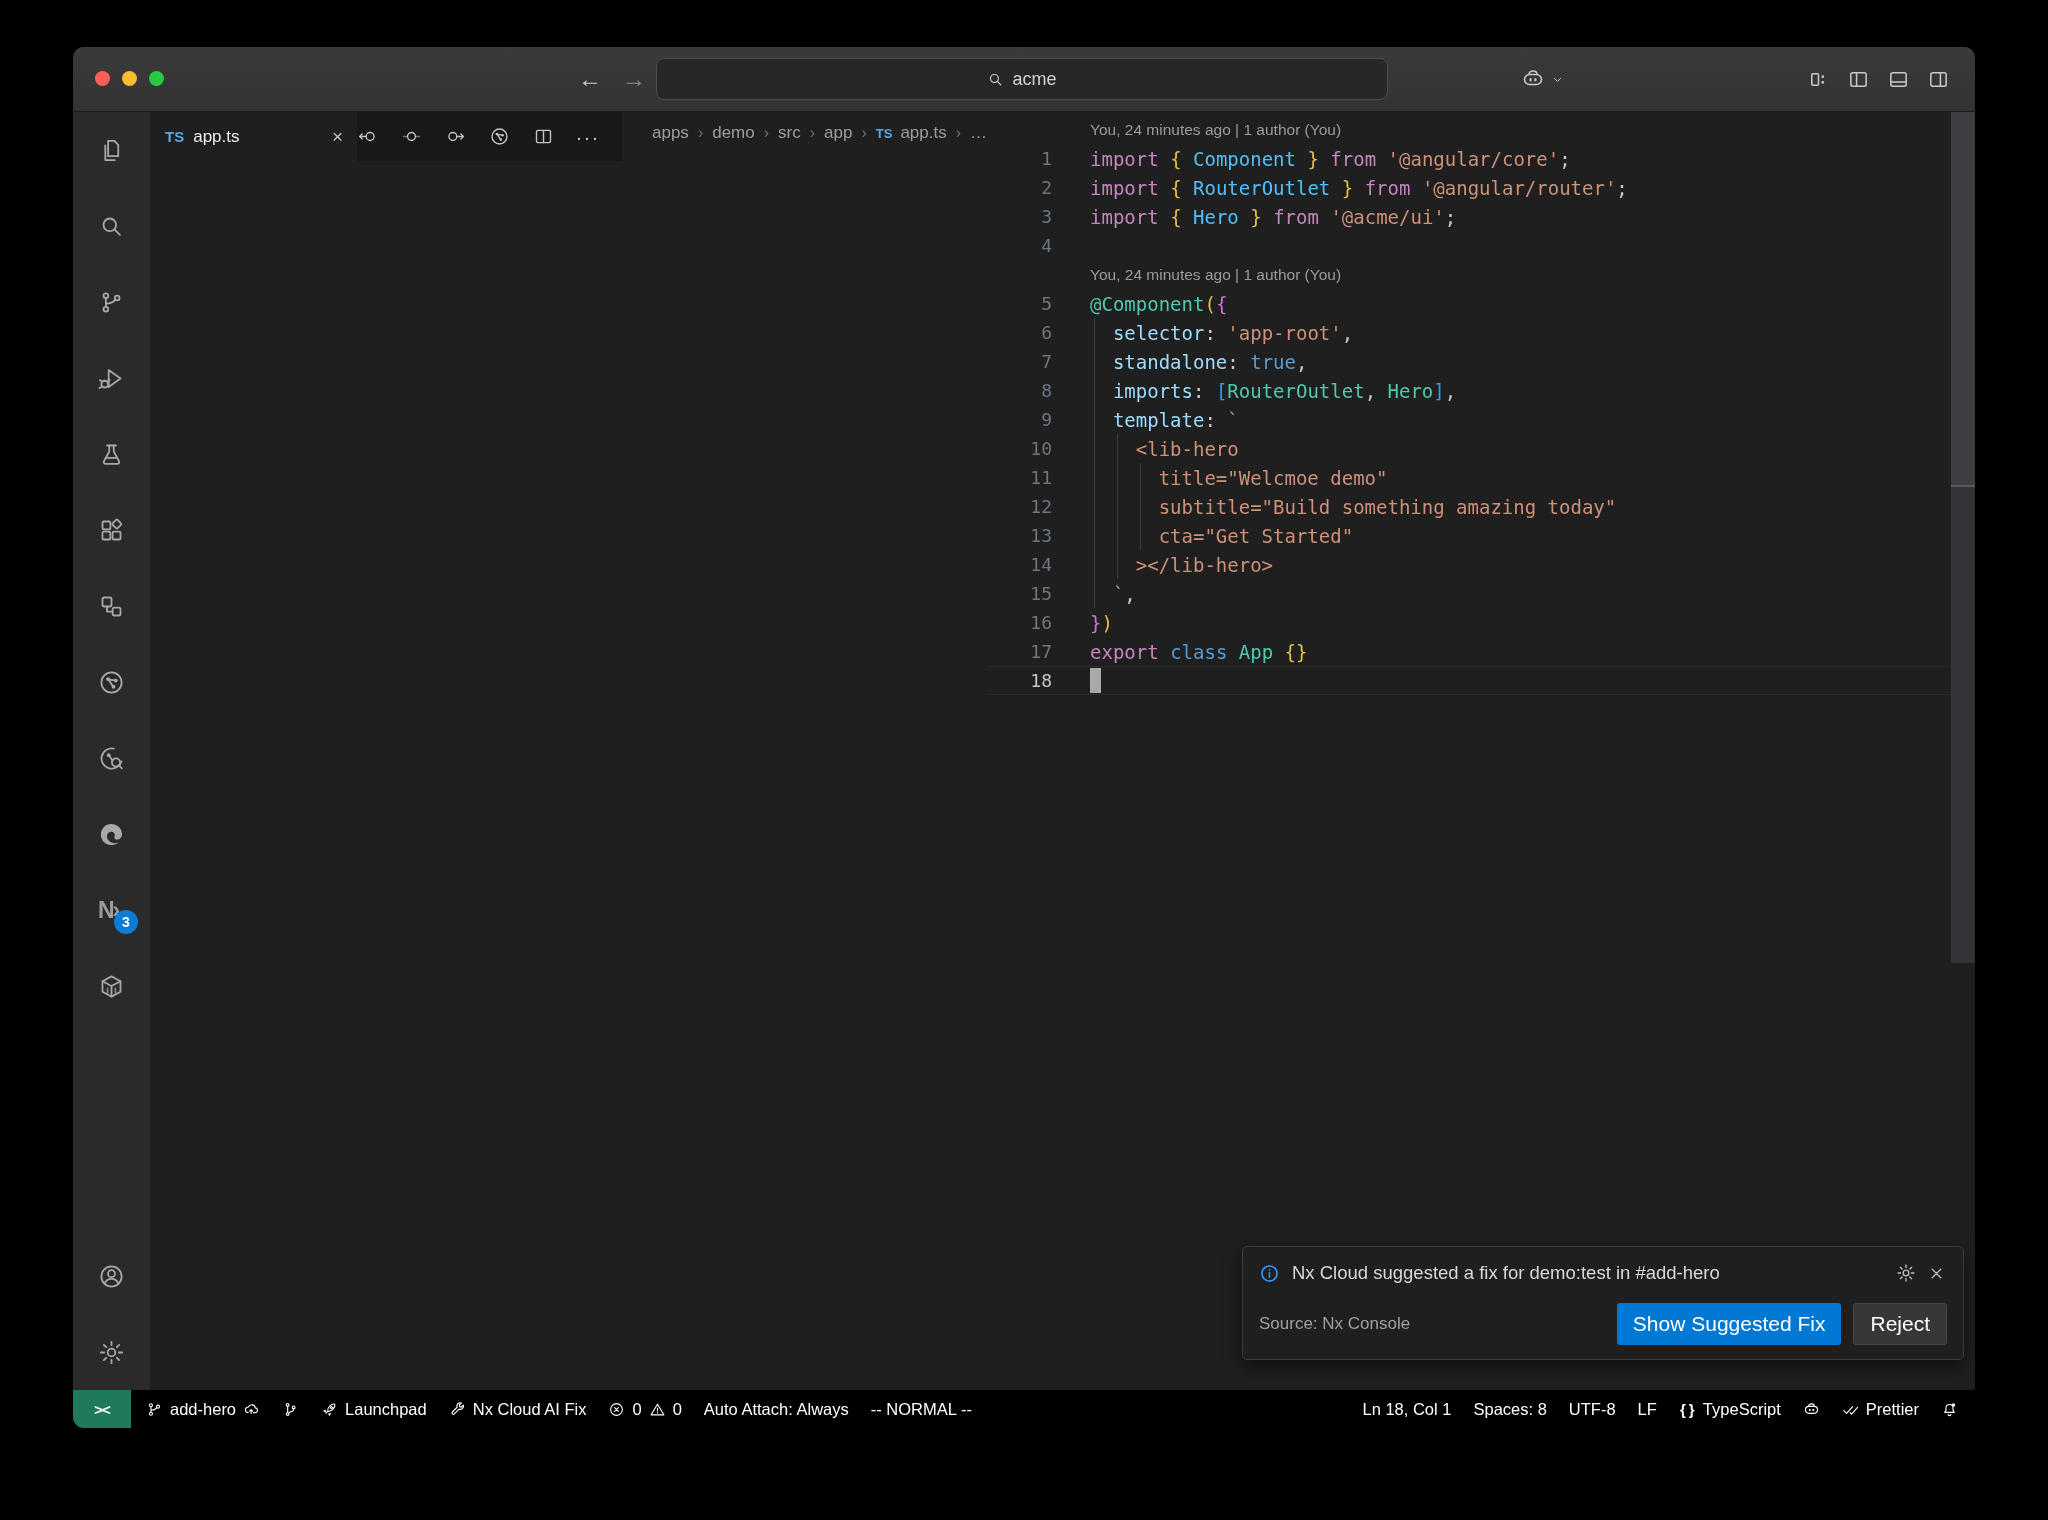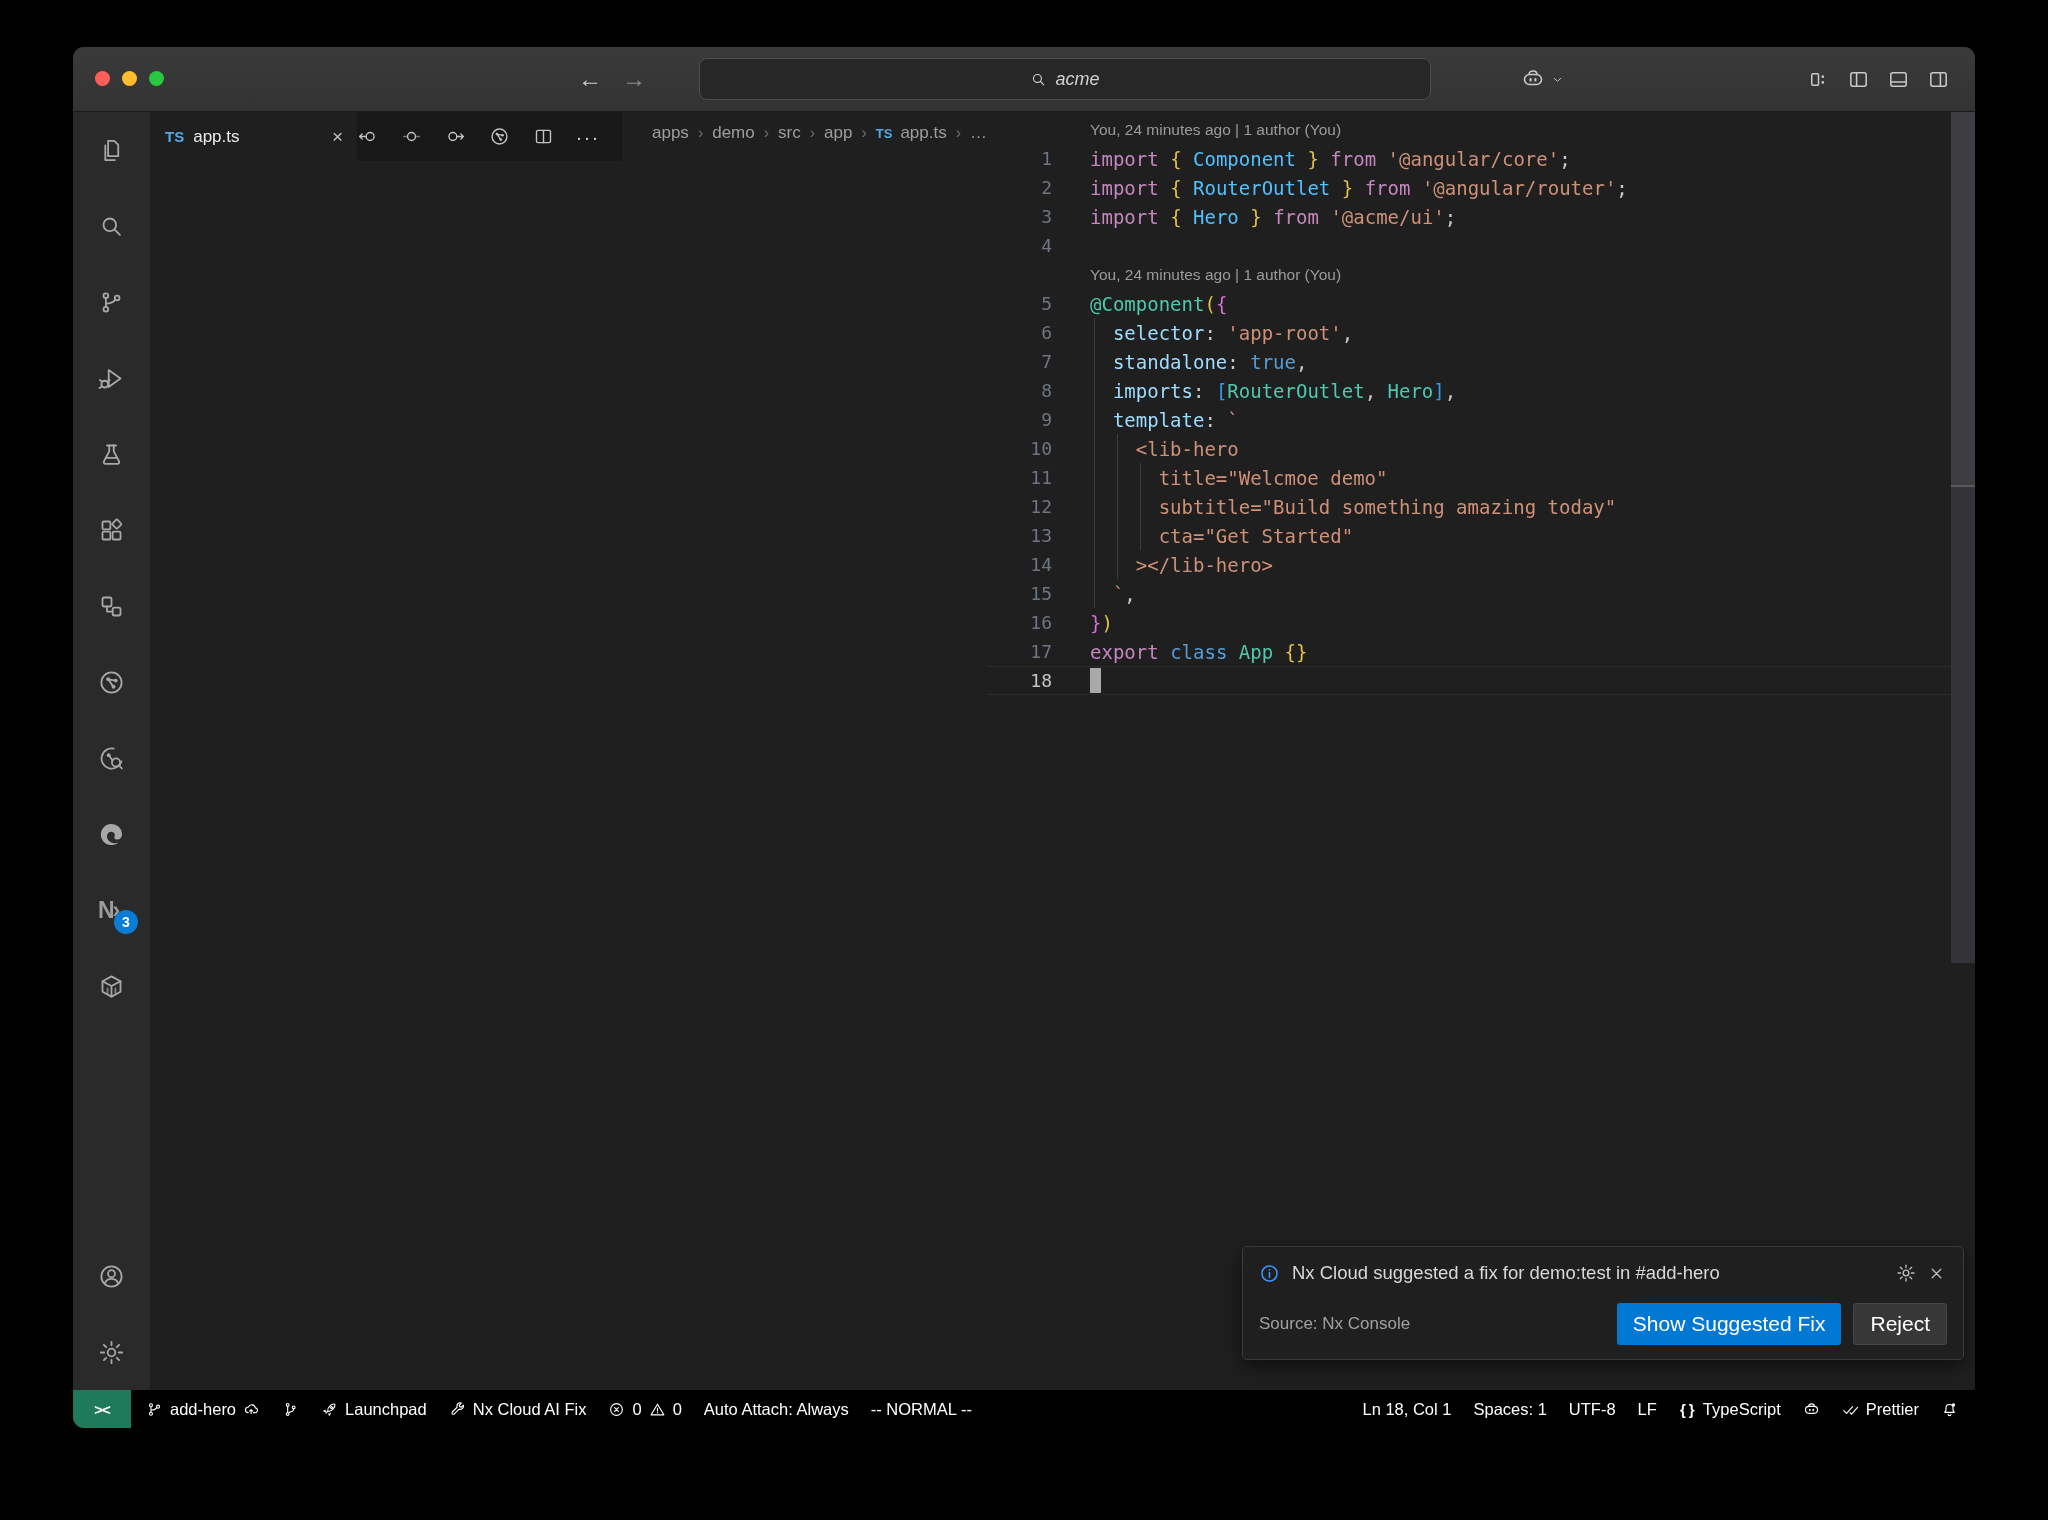--- a/index.html
+++ b/index.html
@@ -5,22 +5,22 @@
   html,body{margin:0;padding:0;background:#000;width:2048px;height:1520px;overflow:hidden;
     font-family:"Liberation Sans",sans-serif;-webkit-font-smoothing:antialiased;}
   .window{position:absolute;left:73px;top:47px;width:1902px;height:1381px;background:#1f1f1f;
     border-radius:11px;overflow:hidden;display:flex;flex-direction:column;box-shadow:0 18px 60px rgba(0,0,0,.7);}
   
   .titlebar{height:64px;flex:0 0 64px;background:linear-gradient(#3a3a3a,#333333);position:relative;border-bottom:1px solid #1a1a1a;}
   .traffic{position:absolute;left:22px;top:24px;display:flex;gap:12px;}
   .traffic span{width:15px;height:15px;border-radius:50%;display:block;}
   .nav-arrows{position:absolute;left:505px;top:0;height:64px;display:flex;align-items:center;gap:20px;font-size:24px;}
   .nav-back{color:#cfcfcf;} .nav-fwd{color:#8f8f8f;}
-  .searchbox{position:absolute;left:626px;top:11px;width:730px;height:40px;background:#272727;border:1px solid #4d4d4d;
-    border-radius:8px;display:flex;align-items:center;justify-content:center;gap:8px;color:#d2d2d2;font-size:18px;font-style:italic;}
+  .searchbox{position:absolute;left:583px;top:11px;width:730px;height:40px;background:#272727;border:1px solid #4d4d4d;
+    border-radius:8px;display:flex;align-items:center;justify-content:center;gap:8px;color:#d2d2d2;font-size:18px;}
   .tb-right{position:absolute;right:25px;top:0;height:64px;display:flex;align-items:center;gap:17px;color:#c9c9c9;}
   .tb-copilot{position:absolute;right:410px;top:0;height:64px;display:flex;align-items:center;gap:5px;color:#c9c9c9;}
   .icon-btn{display:flex;align-items:center;justify-content:center;}
   
   .main{flex:1;display:flex;min-height:0;}
   .activitybar{width:77px;flex:0 0 77px;background:#2a2a2b;border-right:1px solid #1d1d1d;display:flex;flex-direction:column;align-items:center;color:#a8a8a8;}
   .act-item{height:76px;width:77px;display:flex;align-items:center;justify-content:center;position:relative;}
   .act-item svg{width:27px;height:27px;}
   .act-bottom{margin-top:auto;}
   .badge{position:absolute;right:12px;bottom:14px;background:#0a7cd6;color:#fff;font-size:14px;width:24px;height:24px;
@@ -519,21 +519,21 @@
           <span>Auto Attach: Always</span>
         </div>
         <div class="sb-item">
           <span>-- NORMAL --</span>
         </div>
         <div class="sb-right" id="sb-right">
           <div class="sb-item">
             <span>Ln 18, Col 1</span>
           </div>
           <div class="sb-item">
-            <span>Spaces: 1</span>
+            <span>Spaces: 8</span>
           </div>
           <div class="sb-item">
             <span>UTF-8</span>
           </div>
           <div class="sb-item">
             <span>LF</span>
           </div>
           <div class="sb-item">
             <span class="icon-btn" style="width: 17px; height: 17px; display: inline-flex; align-items: center; justify-content: center;">
               <span class="glyph-brackets">{ }</span>

